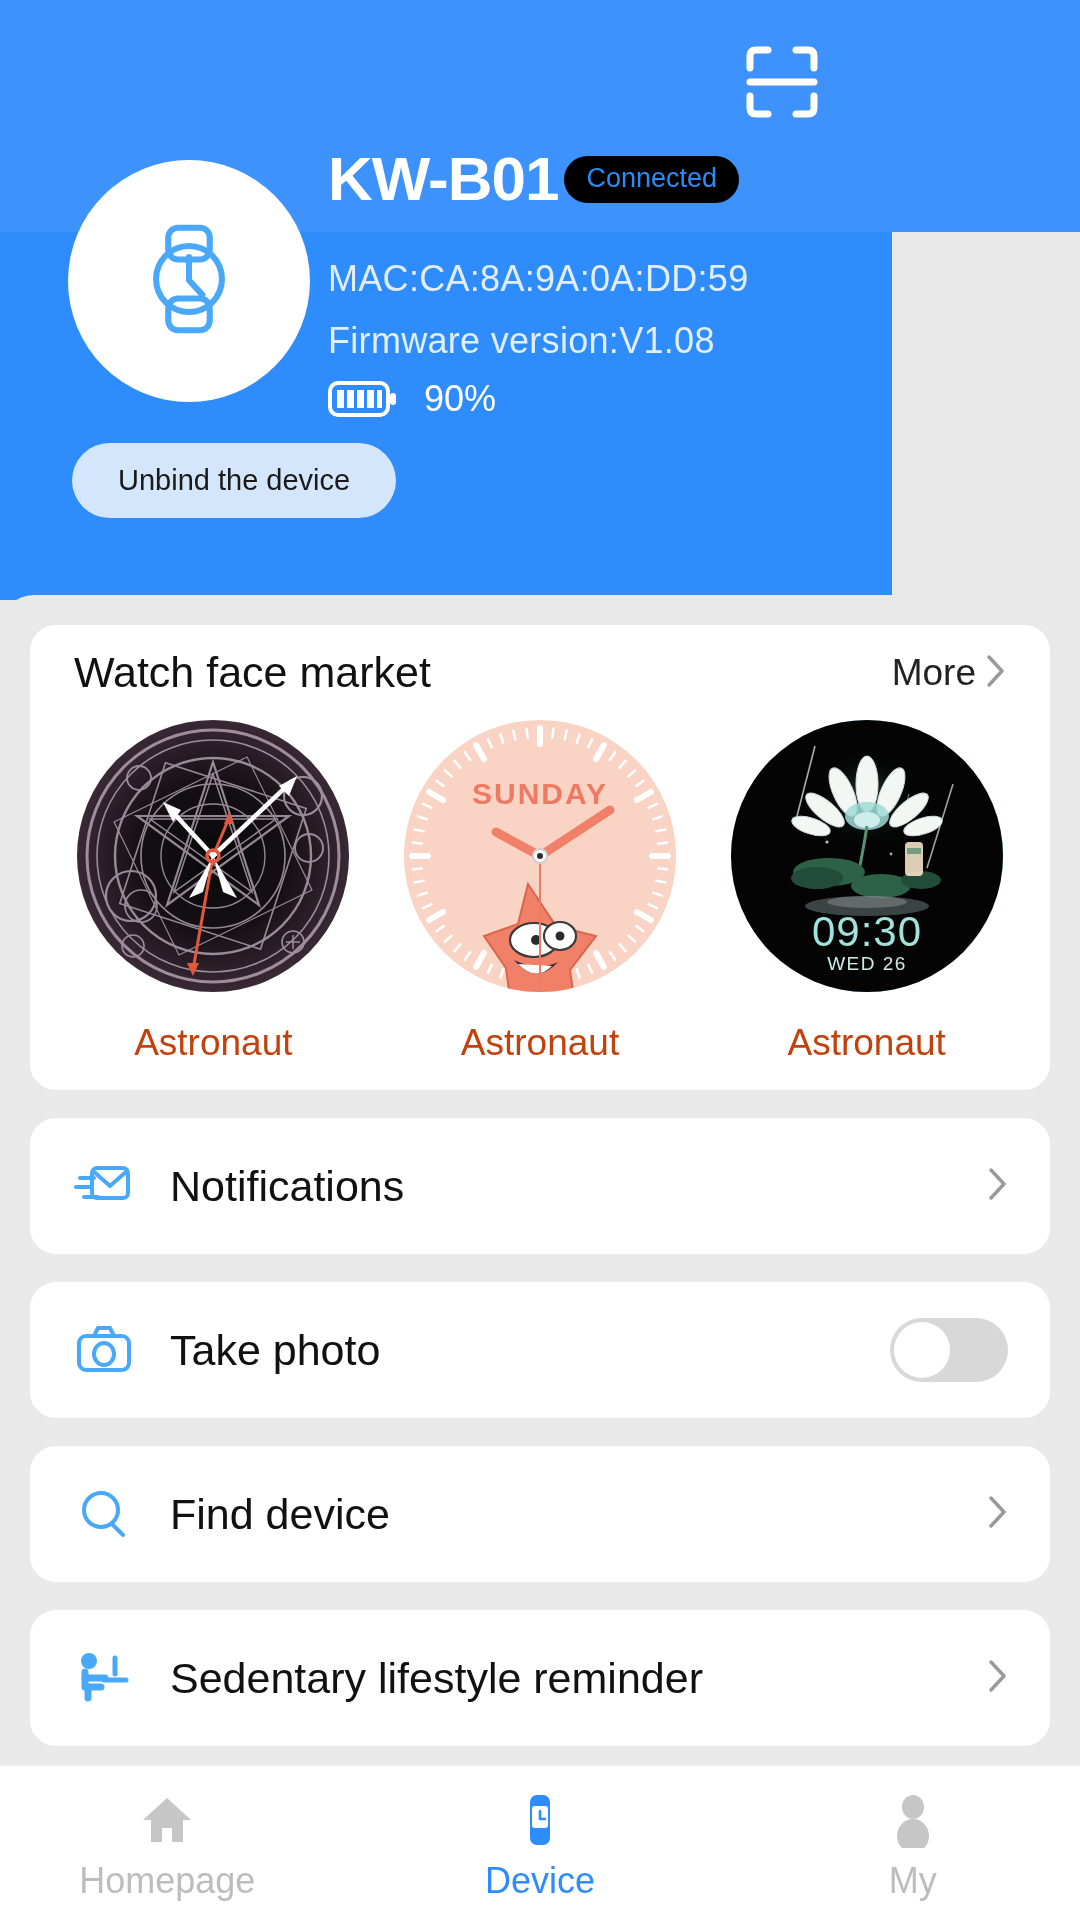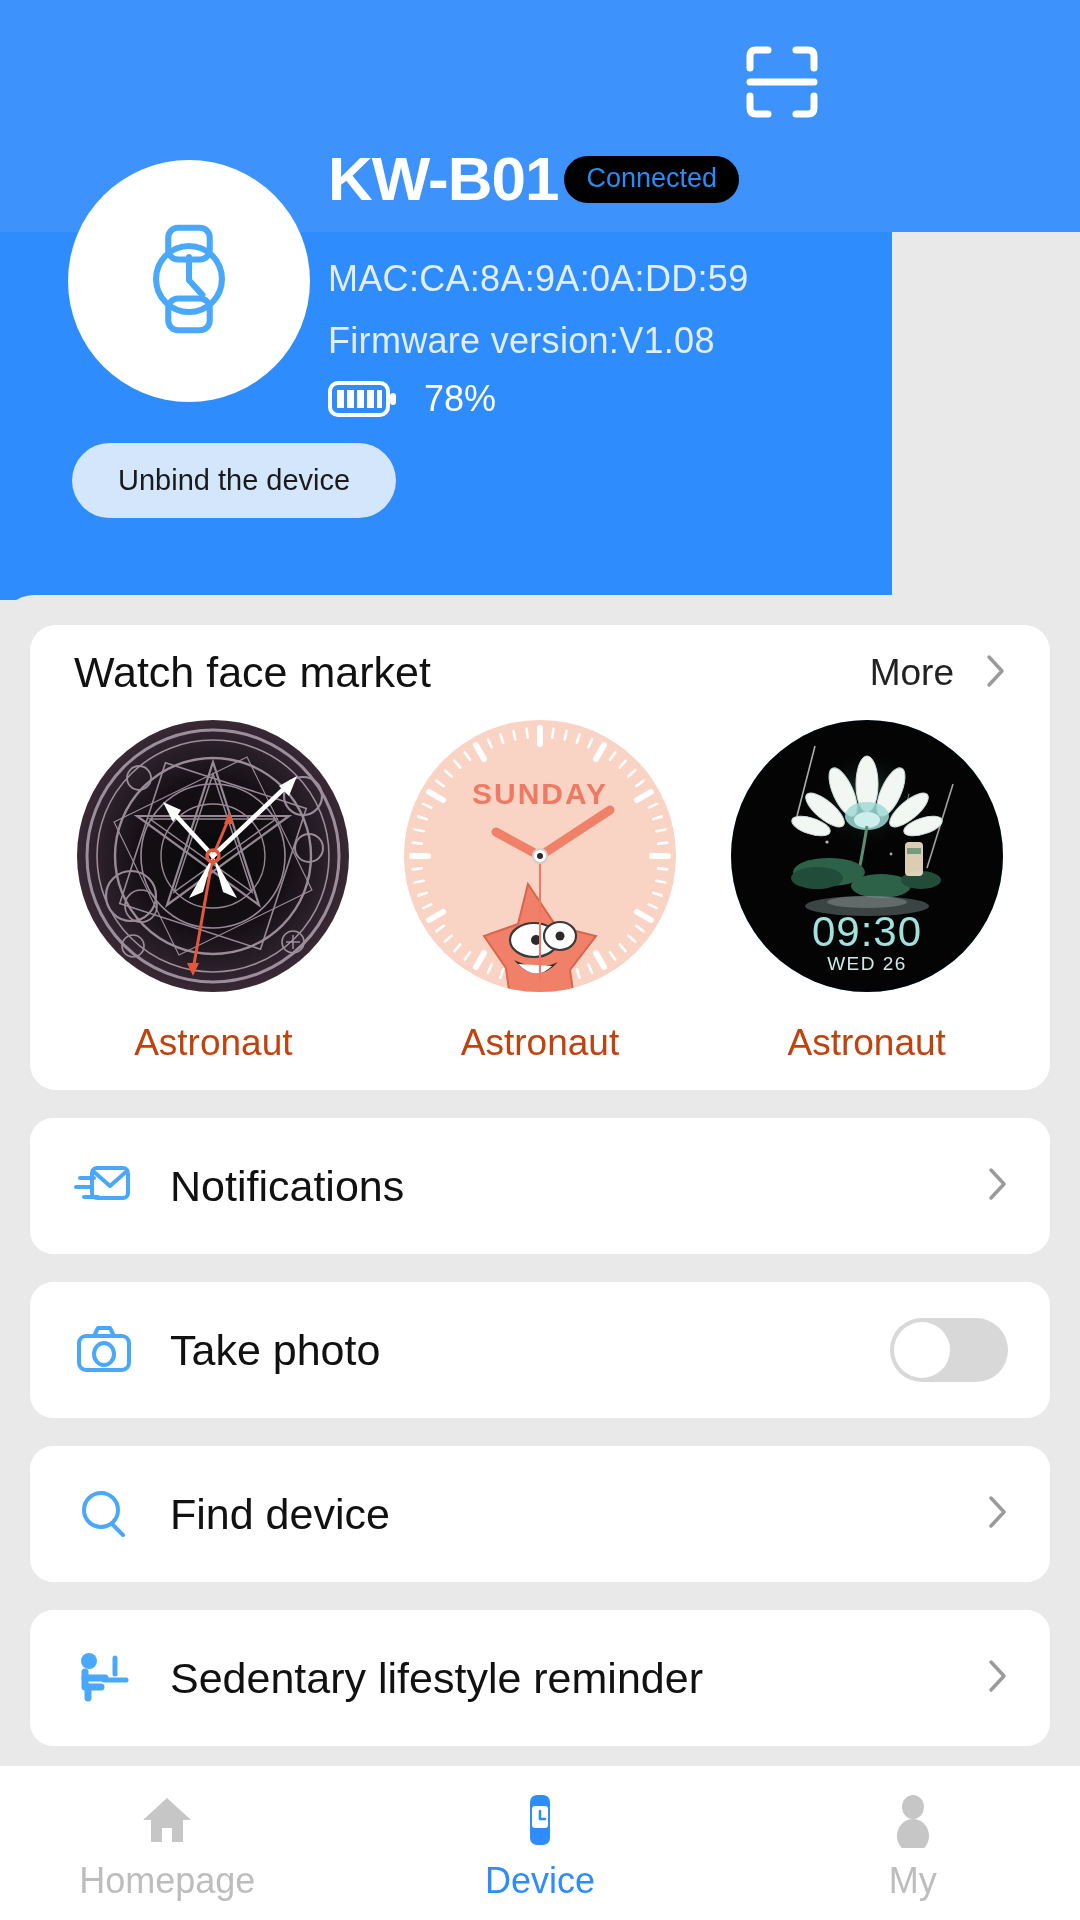--- a/index.html
+++ b/index.html
@@ -160,21 +160,21 @@
     padding: 0 44px 0 44px;
   }
   .wfm-title {
     font-size: 43px;
     color: #111111;
     line-height: 1;
   }
   .wfm-more {
     display: flex;
     align-items: center;
-    gap: 32px;
+    gap: 10px;
   }
   .wfm-more-label { font-size: 37px; color: #222222; }
   .chev { display: inline-block; }
 
   .faces-row {
     display: flex;
     justify-content: space-around;
     margin-top: 26px;
     padding: 0 20px;
   }
@@ -206,21 +206,20 @@
   
   .f3 { background: #7dd3fc; }
 
   
   .row-card {
     margin-top: 28px;
     height: 136px;
     display: flex;
     align-items: center;
     padding: 0 42px;
-    border-radius: 23px;
   }
   .row-icon {
     width: 64px;
     height: 64px;
     flex: 0 0 64px;
     display: flex;
     align-items: center;
     justify-content: center;
   }
   .row-label {
@@ -313,21 +312,21 @@
         <svg viewBox="0 0 70 40" width="70" height="40">
           <rect x="2" y="4" width="58" height="32" rx="8" fill="none" stroke="#ffffff" stroke-width="4"></rect>
           <rect x="62" y="14" width="6" height="12" rx="3" fill="#ffffff"></rect>
           <rect x="9" y="11" width="7" height="18" fill="#ffffff"></rect>
           <rect x="19" y="11" width="7" height="18" fill="#ffffff"></rect>
           <rect x="29" y="11" width="7" height="18" fill="#ffffff"></rect>
           <rect x="39" y="11" width="7" height="18" fill="#ffffff"></rect>
           <rect x="49" y="11" width="5" height="18" fill="#ffffff"></rect>
         </svg>
       </span>
-      <span class="battery-pct">78%</span>
+      <span class="battery-pct">90%</span>
     </div>
 
     <button class="unbind-btn">Unbind the device</button>
   </div>
 
   <div class="sheet">
 
     <div class="card wfm-card">
       <div class="wfm-head">
         <span class="wfm-title">Watch face market</span>

